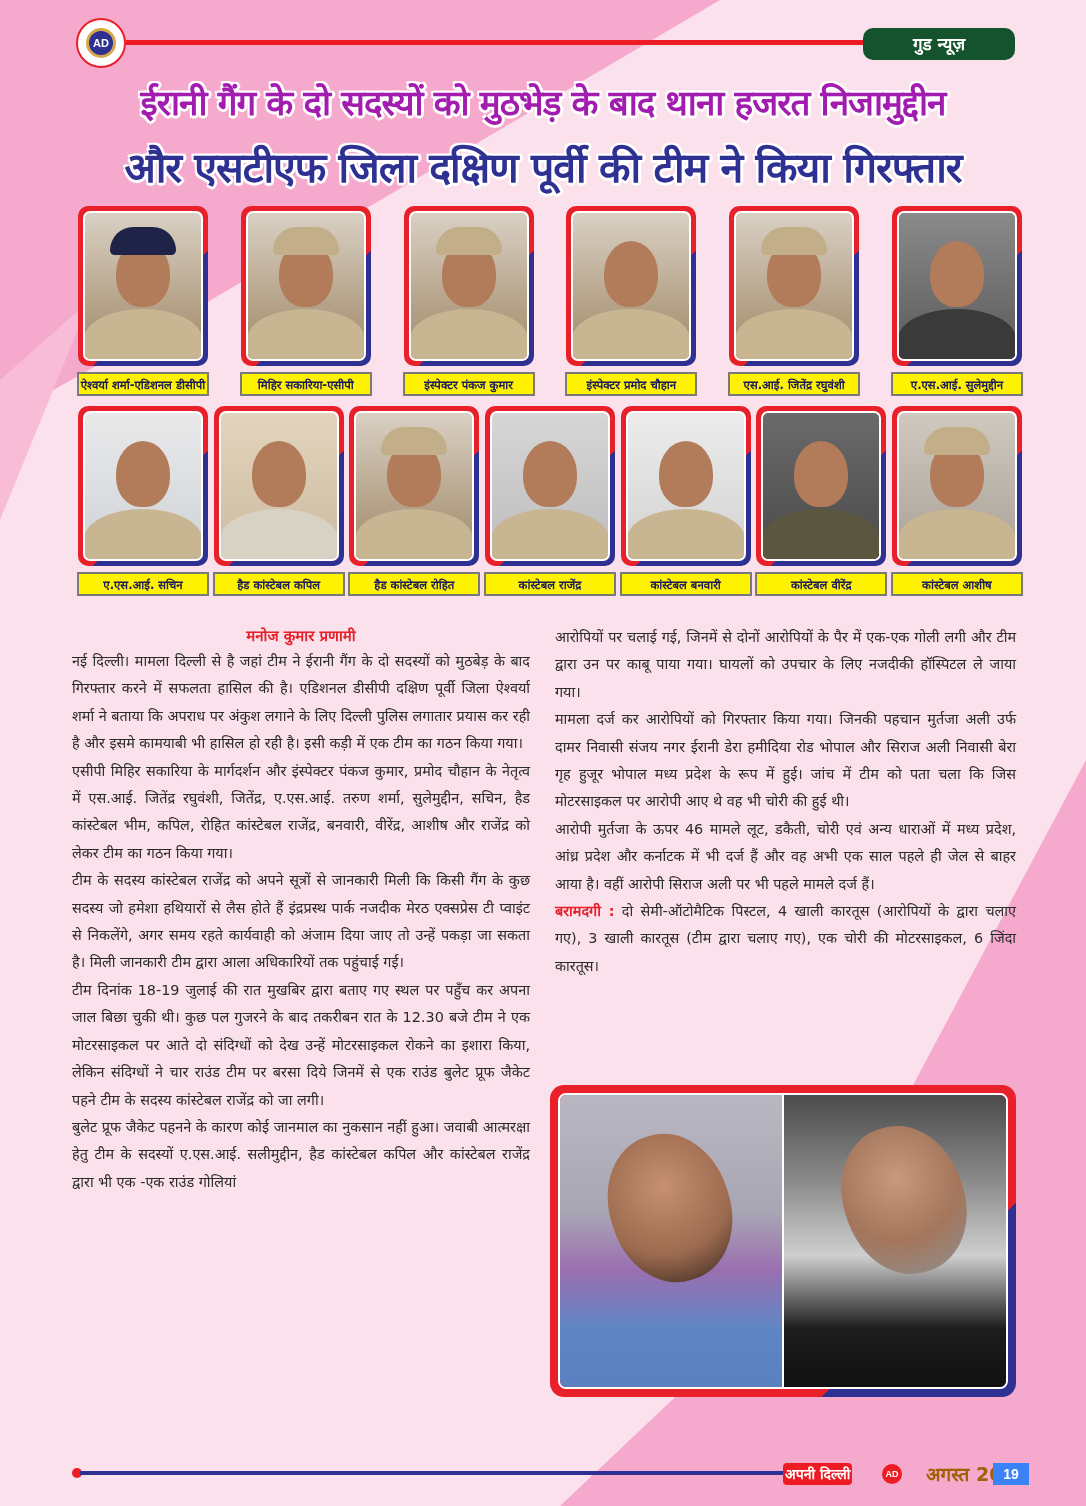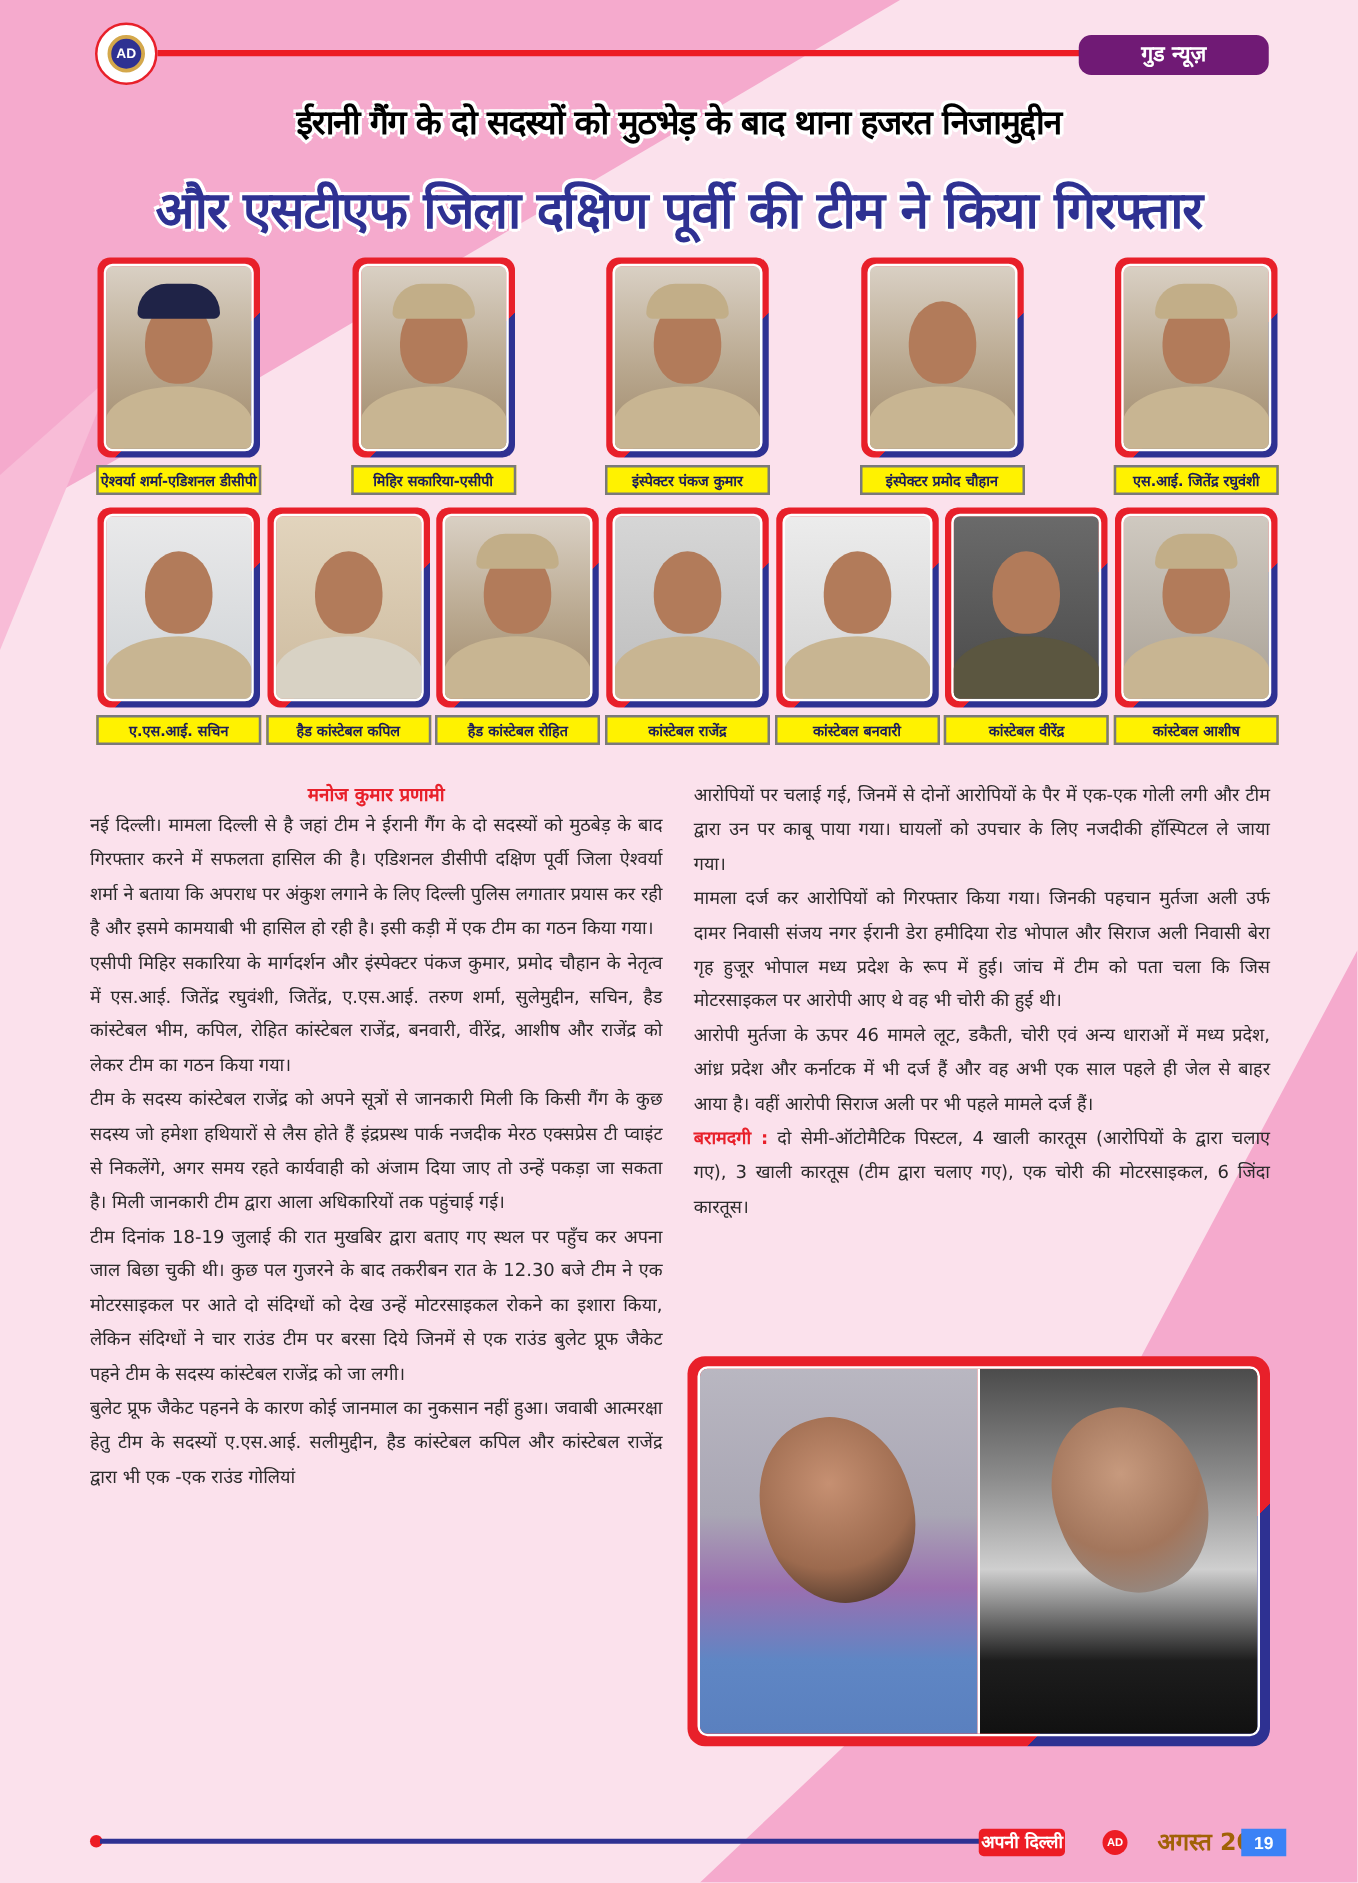--- a/index.html
+++ b/index.html
@@ -24,30 +24,30 @@
     background: #2e3192; border: 3px solid #d4a84b;
     color: #fff; font-weight: bold; font-size: 11px;
     display: flex; align-items: center; justify-content: center;
     font-family: "Liberation Sans", sans-serif;
   }
   .header-line {
     position: absolute; left: 126px; top: 40px; width: 740px; height: 5px; background: #ed1c24;
   }
   .section-badge {
     position: absolute; left: 863px; top: 28px; width: 152px; height: 32px;
-    background: #701a75; border-radius: 10px; color: #fff;
+    background: #14532d; border-radius: 10px; color: #fff;
     font-size: 17px; font-weight: bold; text-align: center; line-height: 32px;
   }
   .headline {
     position: absolute; left: 40px; width: 1006px; text-align: center;
     font-family: "DejaVu Sans", sans-serif; font-weight: bold;
     letter-spacing: -1px;
     text-shadow: 2px 2px 0 #fff, -2px -2px 0 #fff, 2px -2px 0 #fff, -2px 2px 0 #fff, 0 3px 0 #fff, 3px 0 0 #fff;
   }
-  .headline.l1 { top: 78px; font-size: 27px; color: #000000; }
+  .headline.l1 { top: 78px; font-size: 35px; color: #a21caf; }
   .headline.l2 { top: 138px; font-size: 41px; color: #2e3192; }
 
   
   .grid { position: absolute; left: 78px; width: 944px; display: flex; justify-content: space-between; }
   .grid.r1 { top: 206px; }
   .grid.r2 { top: 406px; }
   .card { width: 130px; display: flex; flex-direction: column; align-items: center; }
   .frame {
     width: 130px; height: 160px; border-radius: 10px;
     background: linear-gradient(135deg, #e8202a 0%, #e8202a 60%, #2e3192 60%, #2e3192 100%);
@@ -203,20 +203,29 @@
     <div class="card">
       <div class="frame">
           <div class="photo">
             <div class="head"></div>
             <div class="cap"></div>
             <div class="body"></div>
           </div>
         </div>
       <div class="name-tag">एस.आई. जितेंद्र रघुवंशी</div>
     </div>
+    <div class="card">
+      <div class="frame">
+          <div class="photo" style="background:linear-gradient(180deg,#8a8a8a,#5a5a5a)">
+            <div class="head"></div>
+            <div class="body" style="background:#3a3a3a"></div>
+          </div>
+        </div>
+      <div class="name-tag">ए.एस.आई. सुलेमुद्दीन</div>
+    </div>
   </div>
 
   <div class="grid r2">
     <div class="card">
       <div class="frame">
           <div class="photo" style="background:linear-gradient(180deg,#e9e9ea,#cfd3d6)">
             <div class="head"></div>
             <div class="body"></div>
           </div>
         </div>

